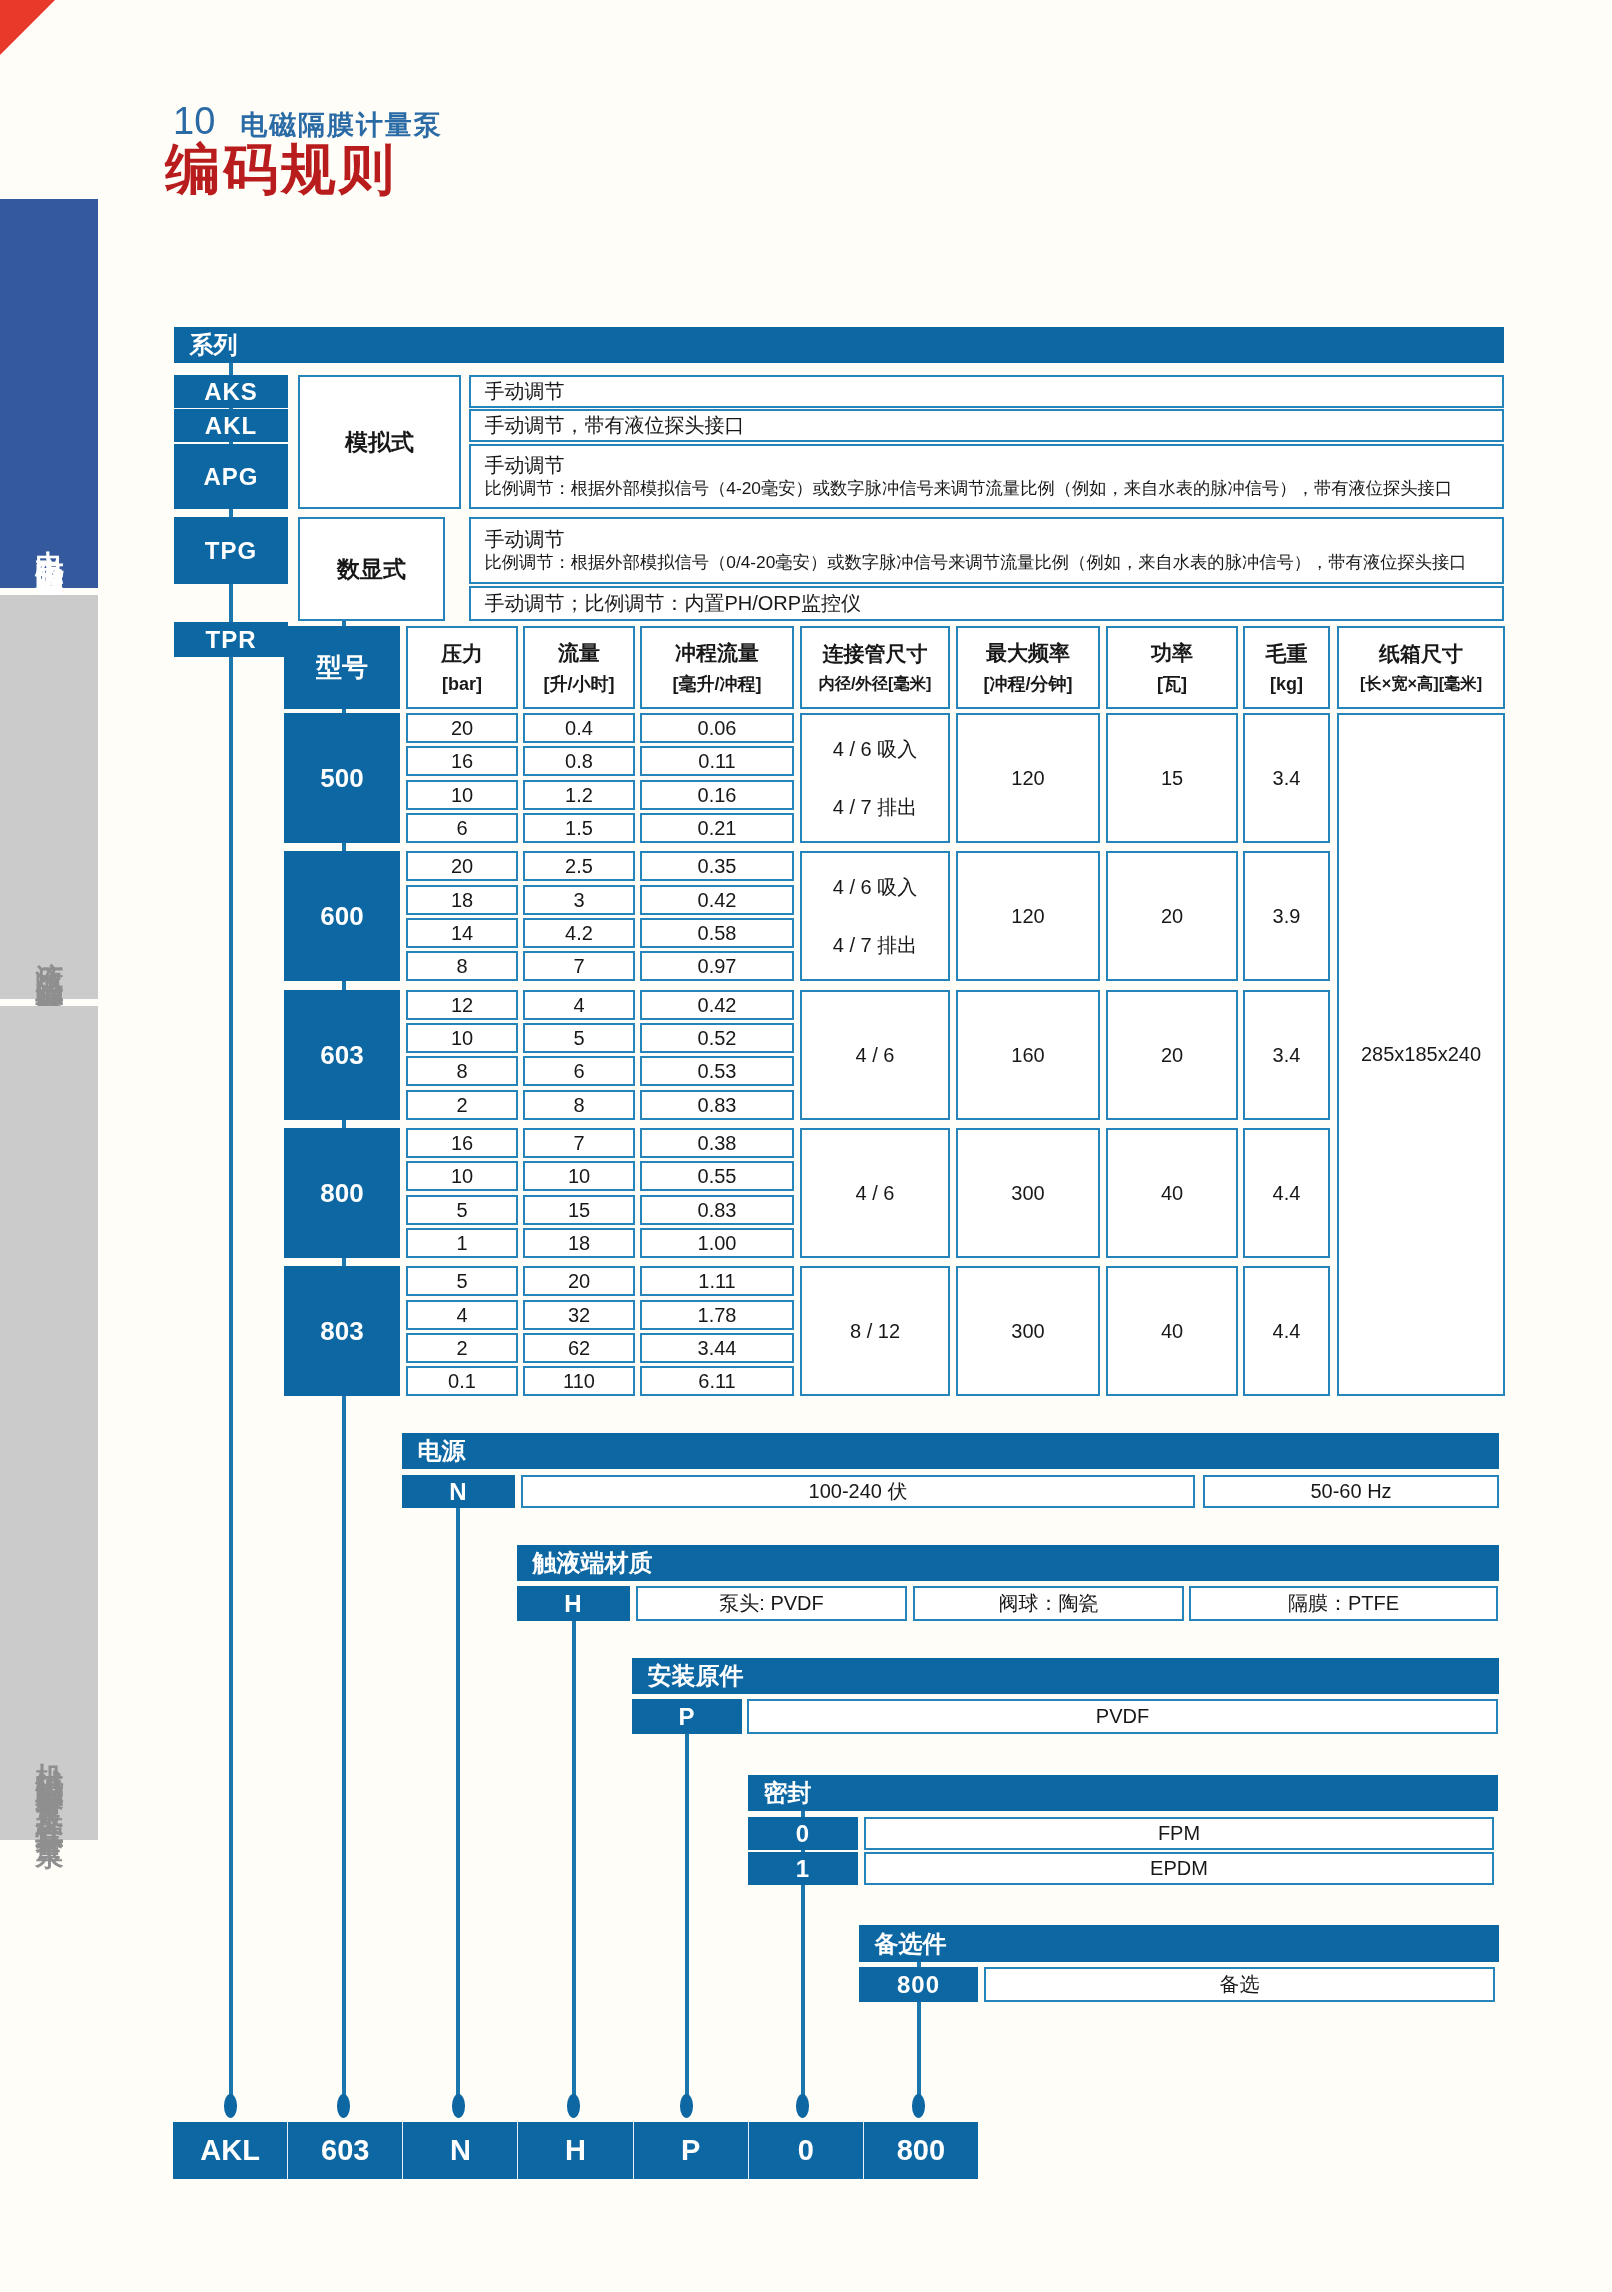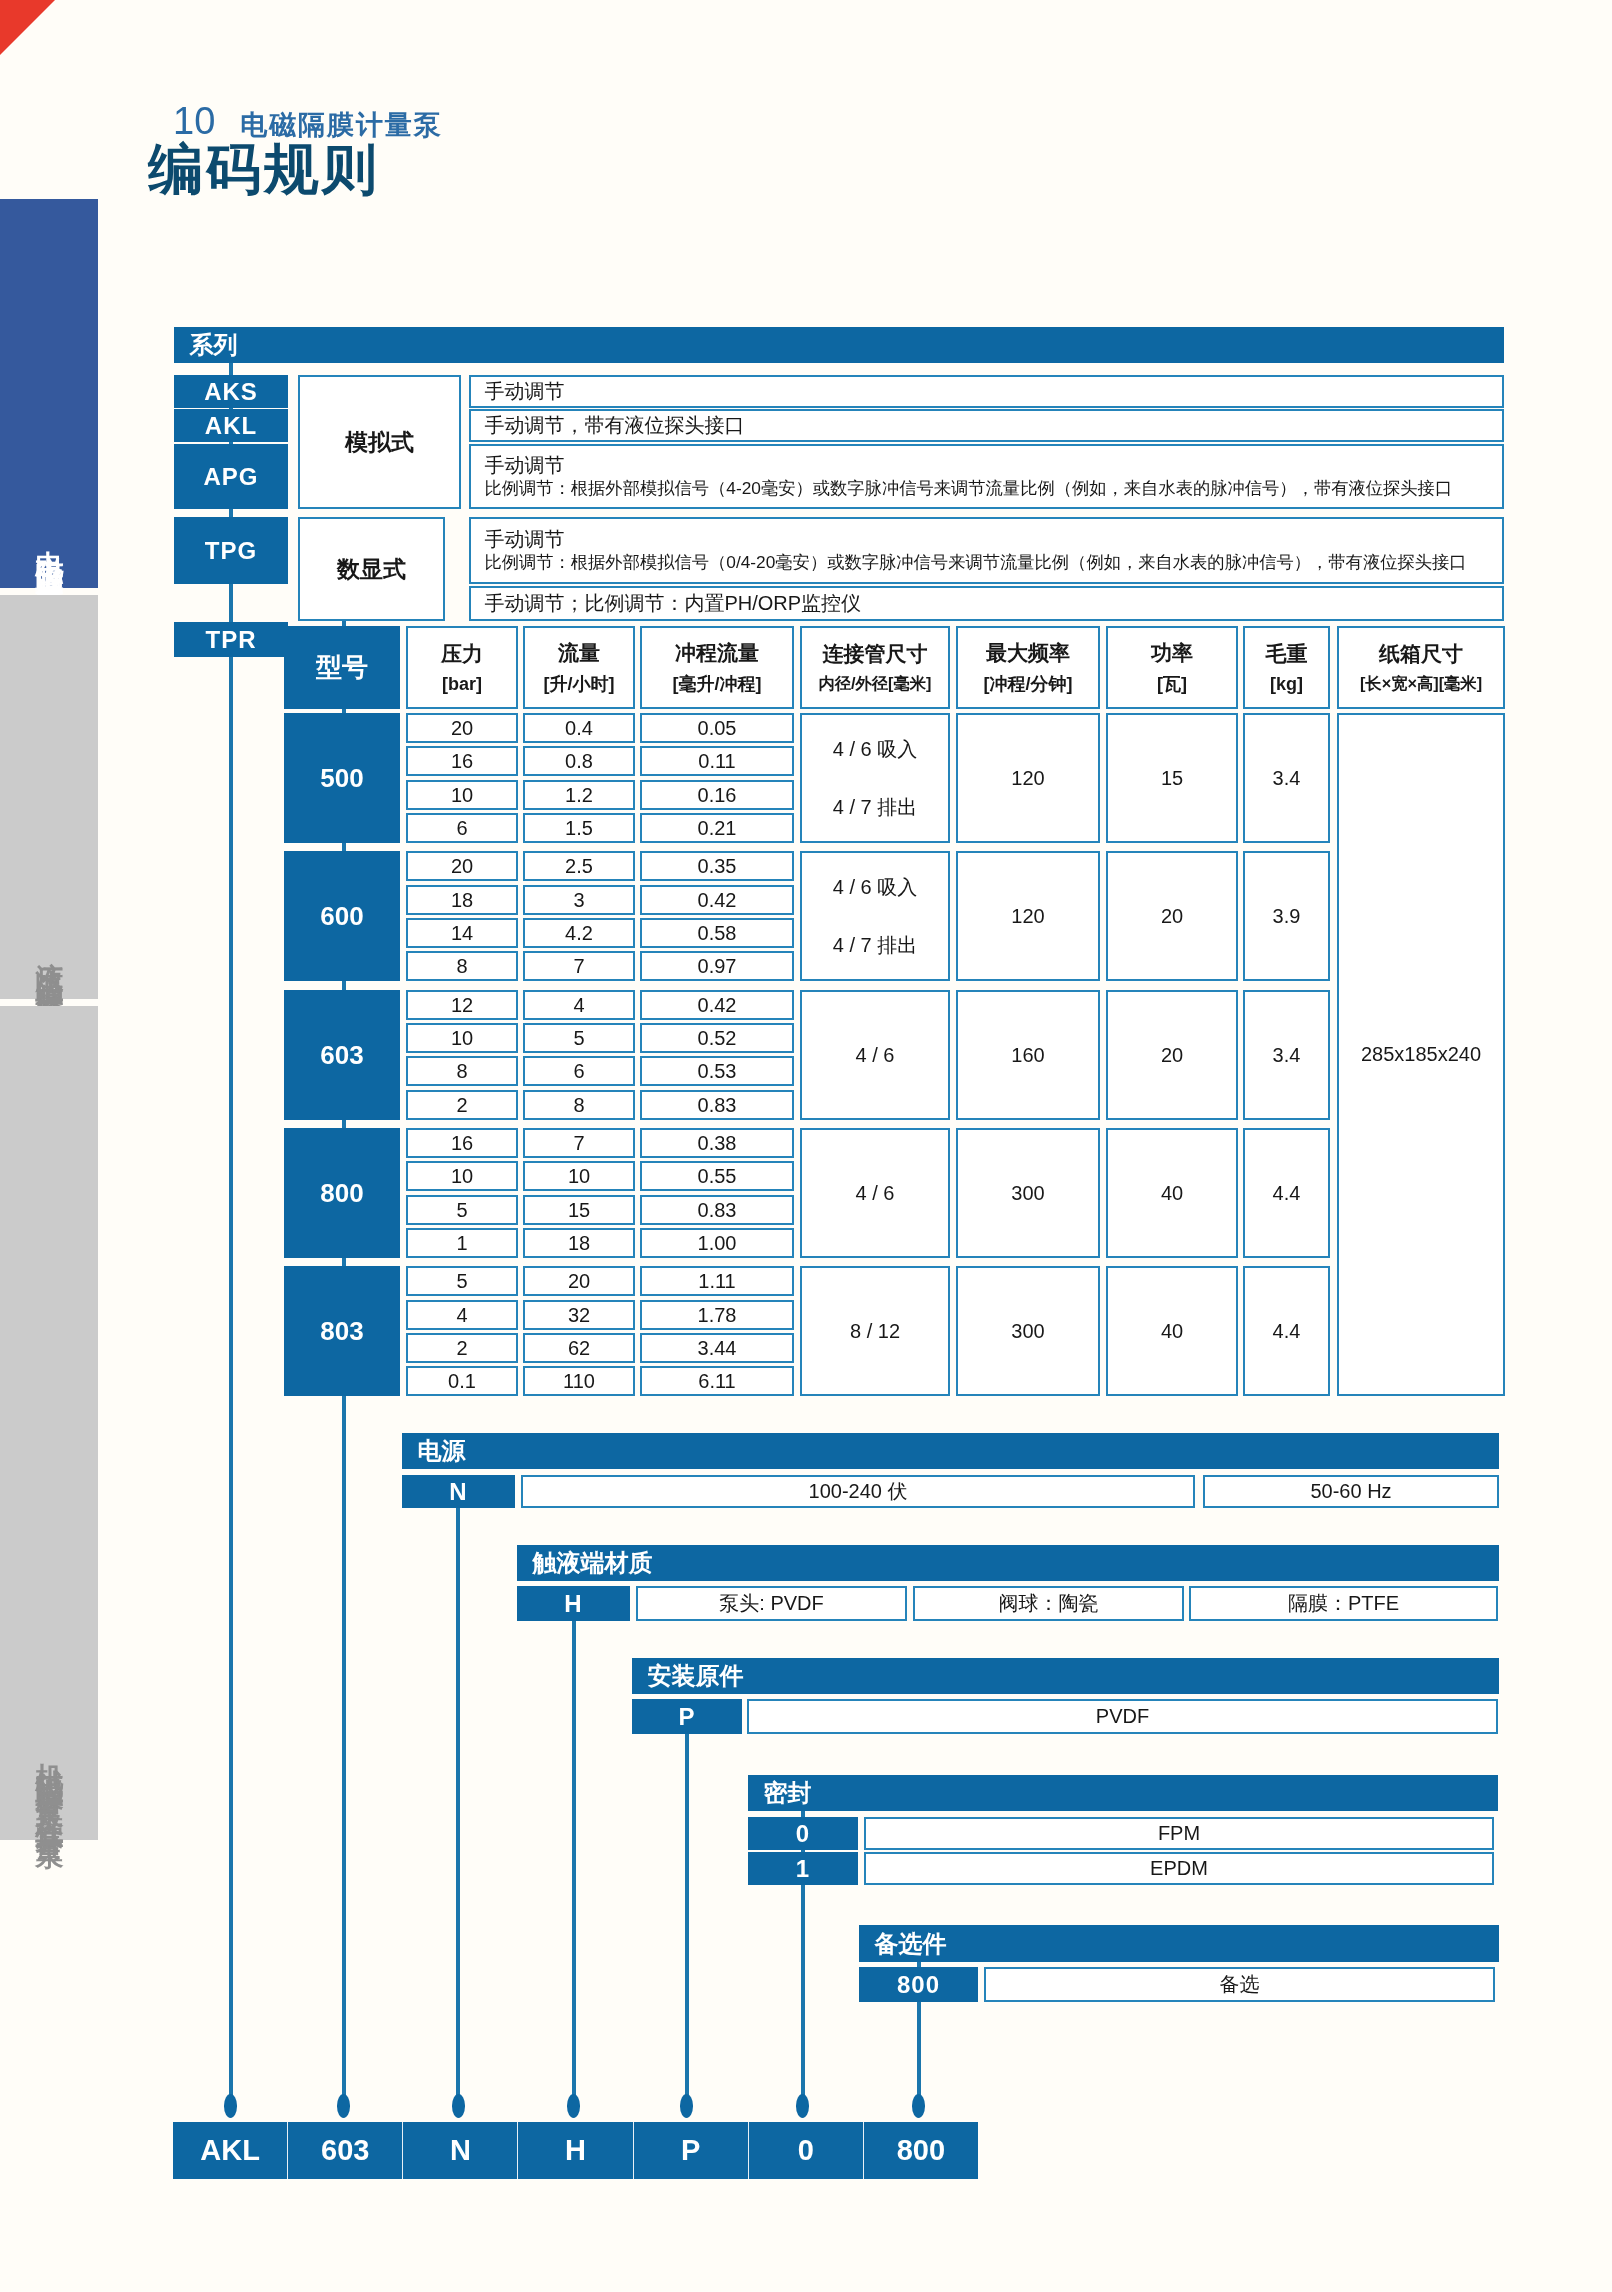--- a/index.html
+++ b/index.html
@@ -25,22 +25,22 @@
   .tab{position:absolute;left:0;width:98px;display:flex;align-items:flex-end;justify-content:center;
        padding-bottom:13.4px;box-sizing:border-box;z-index:2;}
   .tab span{writing-mode:vertical-rl;text-orientation:upright;font-size:28px;font-weight:600;letter-spacing:6.7px;line-height:1;}
   .tab-blue{background:#35599d;color:#ffffff;}
   .tab-gray{background:#cbcbcb;color:#8f8f8f;}
   #corner{position:absolute;left:0;top:0;width:0;height:0;z-index:3;
           border-top:55px solid #e8392b;border-right:55px solid transparent;}
   #pagehead{position:absolute;left:173px;top:100px;z-index:2;color:#2b6ba5;display:flex;align-items:baseline;gap:25px;}
   #pagenum{font-size:38px;font-weight:400;}
   #pagehead-title{font-size:27px;font-weight:bold;letter-spacing:1.9px;}
-  #doc-title{position:absolute;left:148px;top:133px;z-index:2;margin:0;font-size:55px;font-weight:800;
-             color:#0c4a6e;letter-spacing:2.9px;}
+  #doc-title{position:absolute;left:165px;top:133px;z-index:2;margin:0;font-size:55px;font-weight:800;
+             color:#b91c1c;letter-spacing:2.9px;}
   #codebar{position:absolute;left:173px;top:2122px;width:805px;height:57px;background:#0d67a2;
            display:flex;z-index:2;}
   #codebar .seg{flex:1;display:flex;align-items:center;justify-content:center;color:#fff;
                 font-size:29px;font-weight:bold;}
   #codebar .seg + .seg{border-left:1.9px solid rgba(255,255,255,0.9);}
 </style>
 </head>
 <body>
 
 <div id="page">
@@ -166,21 +166,21 @@
       <div class="hl1">毛重</div>
       <div class="hl2">[kg]</div>
     </div>
     <div class="abs wbox hcell" style="left: 1337px; top: 626px; width: 168px; height: 83px;">
       <div class="hl1">纸箱尺寸</div>
       <div class="hl2 tiny">[长×宽×高][毫米]</div>
     </div>
     <div class="abs blue cc" style="left: 284px; top: 713px; width: 116px; height: 130px; font-size: 26px; font-weight: bold;">500</div>
     <div class="abs wbox cc num" style="left: 406px; top: 713px; width: 112px; height: 30px;">20</div>
     <div class="abs wbox cc num" style="left: 523px; top: 713px; width: 112px; height: 30px;">0.4</div>
-    <div class="abs wbox cc num" style="left: 640px; top: 713px; width: 154px; height: 30px;">0.05</div>
+    <div class="abs wbox cc num" style="left: 640px; top: 713px; width: 154px; height: 30px;">0.06</div>
     <div class="abs wbox cc num" style="left: 406px; top: 746px; width: 112px; height: 30px;">16</div>
     <div class="abs wbox cc num" style="left: 523px; top: 746px; width: 112px; height: 30px;">0.8</div>
     <div class="abs wbox cc num" style="left: 640px; top: 746px; width: 154px; height: 30px;">0.11</div>
     <div class="abs wbox cc num" style="left: 406px; top: 780px; width: 112px; height: 30px;">10</div>
     <div class="abs wbox cc num" style="left: 523px; top: 780px; width: 112px; height: 30px;">1.2</div>
     <div class="abs wbox cc num" style="left: 640px; top: 780px; width: 154px; height: 30px;">0.16</div>
     <div class="abs wbox cc num" style="left: 406px; top: 813px; width: 112px; height: 30px;">6</div>
     <div class="abs wbox cc num" style="left: 523px; top: 813px; width: 112px; height: 30px;">1.5</div>
     <div class="abs wbox cc num" style="left: 640px; top: 813px; width: 154px; height: 30px;">0.21</div>
     <div class="abs wbox cc num" style="left: 800px; top: 713px; width: 150px; height: 130px; flex-direction: column; line-height: 1.45;">

